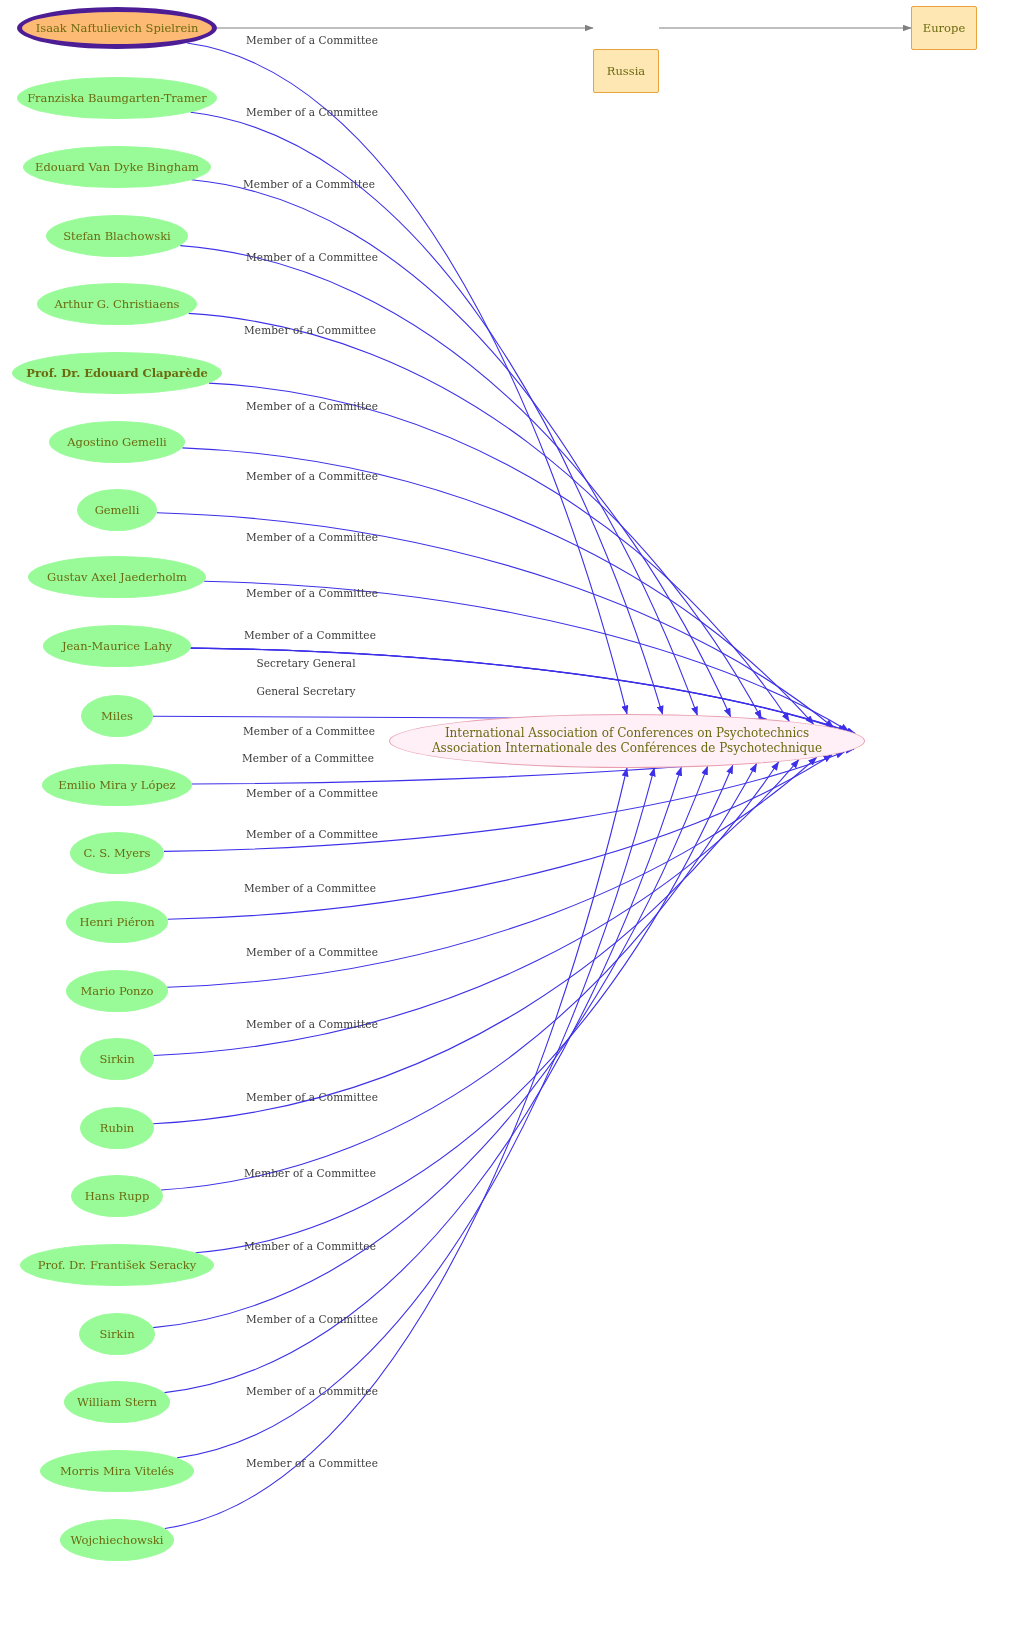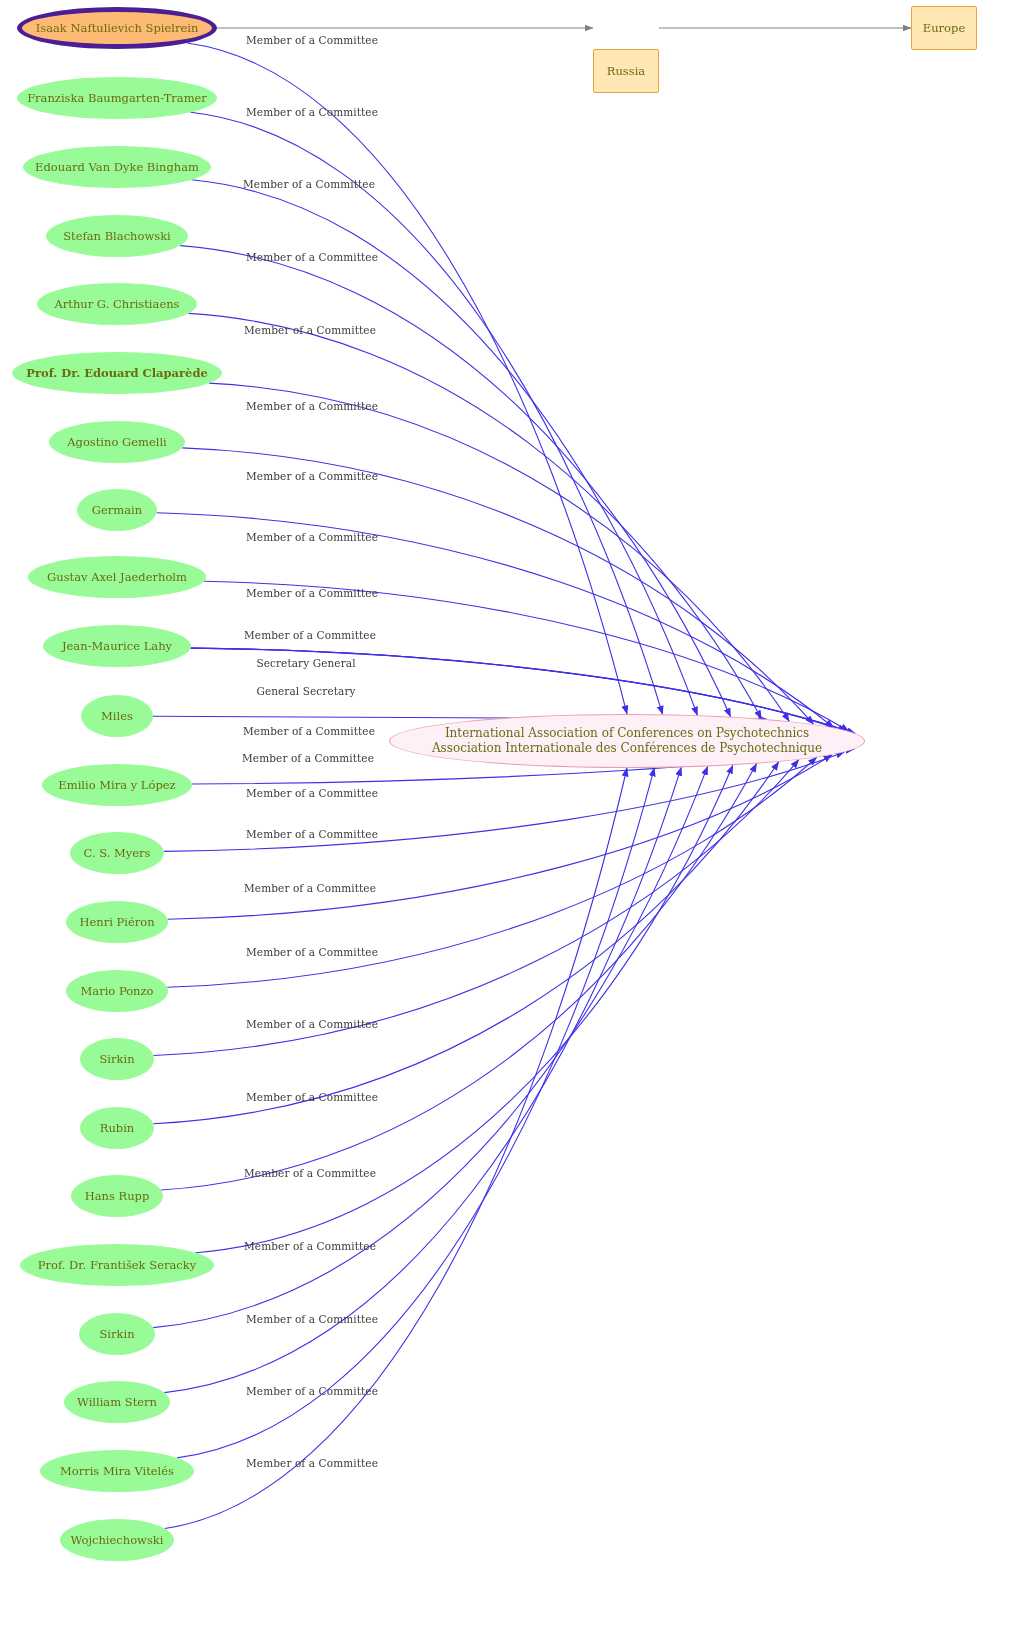--- a/index.html
+++ b/index.html
@@ -109,21 +109,21 @@
       </g>
   </svg>
   <div id="node-layer">
       <div class="node ellipse highlight" style="left: 17px; top: 7px; width: 200px; height: 42px;"><span>Isaak Naftulievich Spielrein</span></div>
       <div class="node ellipse person" style="left: 17px; top: 77px; width: 200px; height: 42px;"><span>Franziska Baumgarten-Tramer</span></div>
       <div class="node ellipse person" style="left: 23px; top: 146px; width: 188px; height: 42px;"><span>Edouard Van Dyke Bingham</span></div>
       <div class="node ellipse person" style="left: 46px; top: 215px; width: 142px; height: 42px;"><span>Stefan Blachowski</span></div>
       <div class="node ellipse person" style="left: 37px; top: 283px; width: 160px; height: 42px;"><span>Arthur G. Christiaens</span></div>
       <div class="node ellipse person" style="left: 12px; top: 352px; width: 210px; height: 42px; font-weight: bold;"><span>Prof. Dr. Edouard Claparède</span></div>
       <div class="node ellipse person" style="left: 49px; top: 421px; width: 136px; height: 42px;"><span>Agostino Gemelli</span></div>
-      <div class="node ellipse person" style="left: 77px; top: 489px; width: 80px; height: 42px;"><span>Germain</span></div>
+      <div class="node ellipse person" style="left: 77px; top: 489px; width: 80px; height: 42px;"><span>Gemelli</span></div>
       <div class="node ellipse person" style="left: 28px; top: 556px; width: 178px; height: 42px;"><span>Gustav Axel Jaederholm</span></div>
       <div class="node ellipse person" style="left: 43px; top: 625px; width: 148px; height: 42px;"><span>Jean-Maurice Lahy</span></div>
       <div class="node ellipse person" style="left: 81px; top: 695px; width: 72px; height: 42px;"><span>Miles</span></div>
       <div class="node ellipse person" style="left: 42px; top: 764px; width: 150px; height: 42px;"><span>Emilio Mira y López</span></div>
       <div class="node ellipse person" style="left: 70px; top: 832px; width: 94px; height: 42px; justify-content: center;"><span>C. S. Myers</span></div>
       <div class="node ellipse person" style="left: 66px; top: 901px; width: 102px; height: 42px;"><span>Henri Piéron</span></div>
       <div class="node ellipse person" style="left: 66px; top: 970px; width: 102px; height: 42px;"><span>Mario Ponzo</span></div>
       <div class="node ellipse person" style="left: 80px; top: 1038px; width: 74px; height: 42px;"><span>Sirkin</span></div>
       <div class="node ellipse person" style="left: 80px; top: 1107px; width: 74px; height: 42px;"><span>Rubin</span></div>
       <div class="node ellipse person" style="left: 71px; top: 1175px; width: 92px; height: 42px;"><span>Hans Rupp</span></div>

